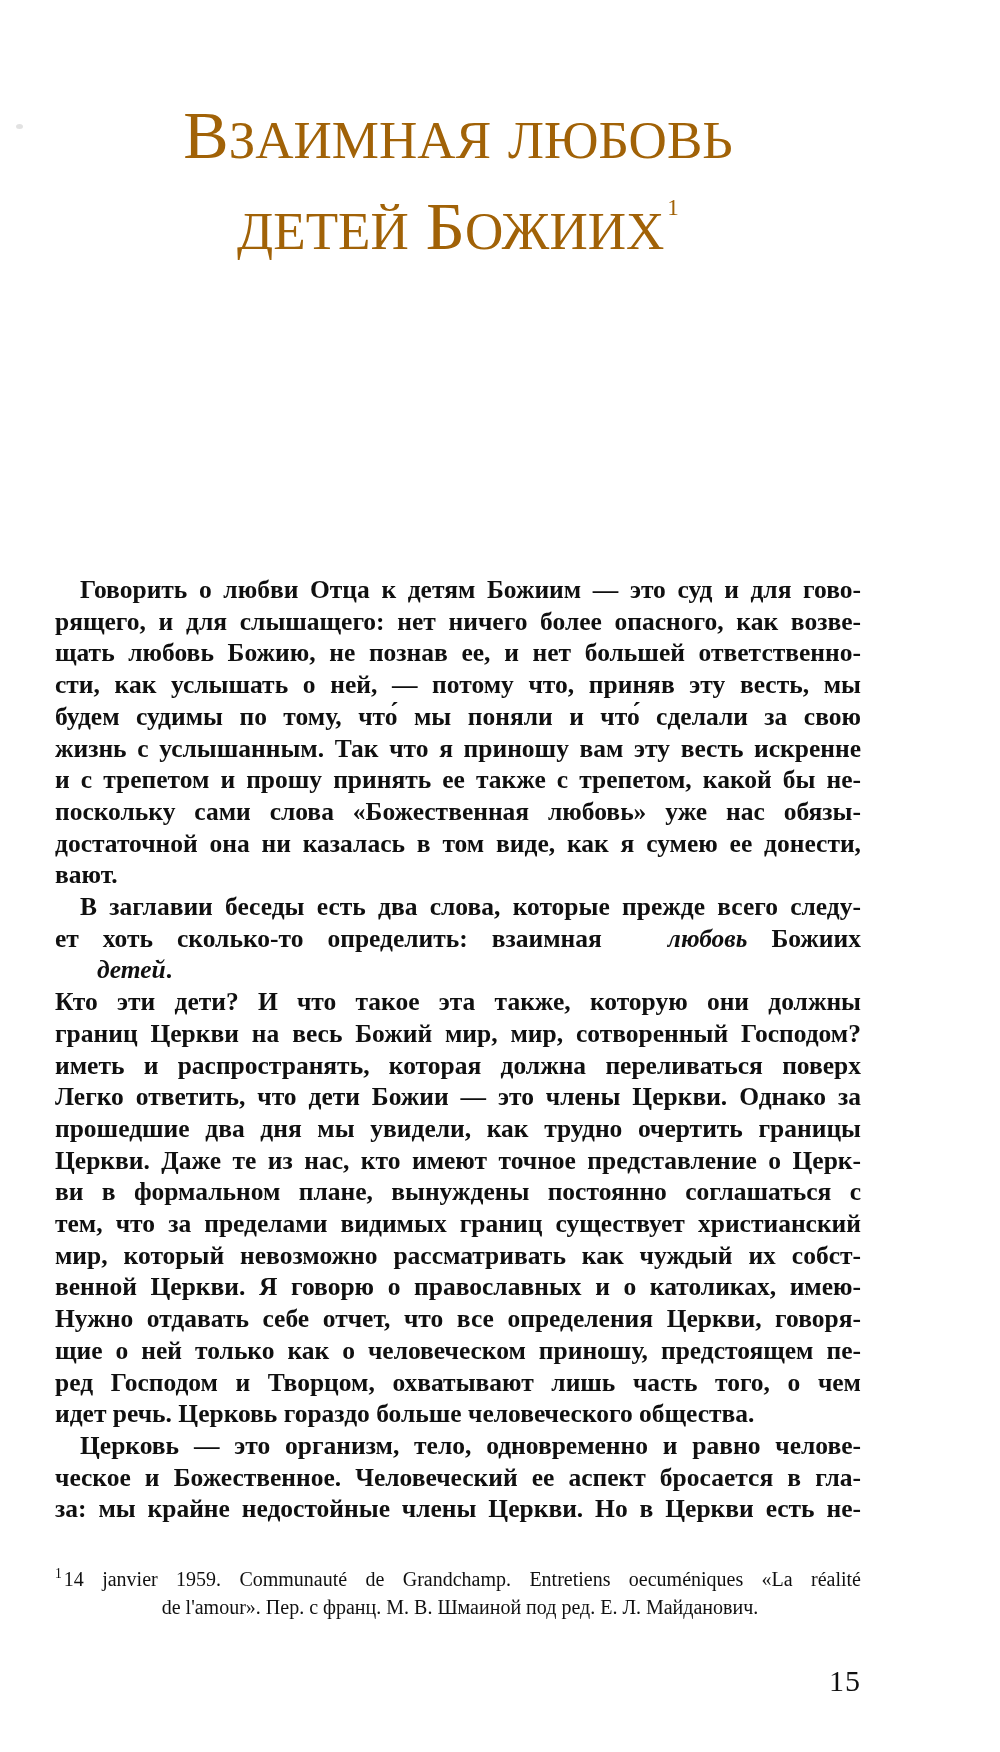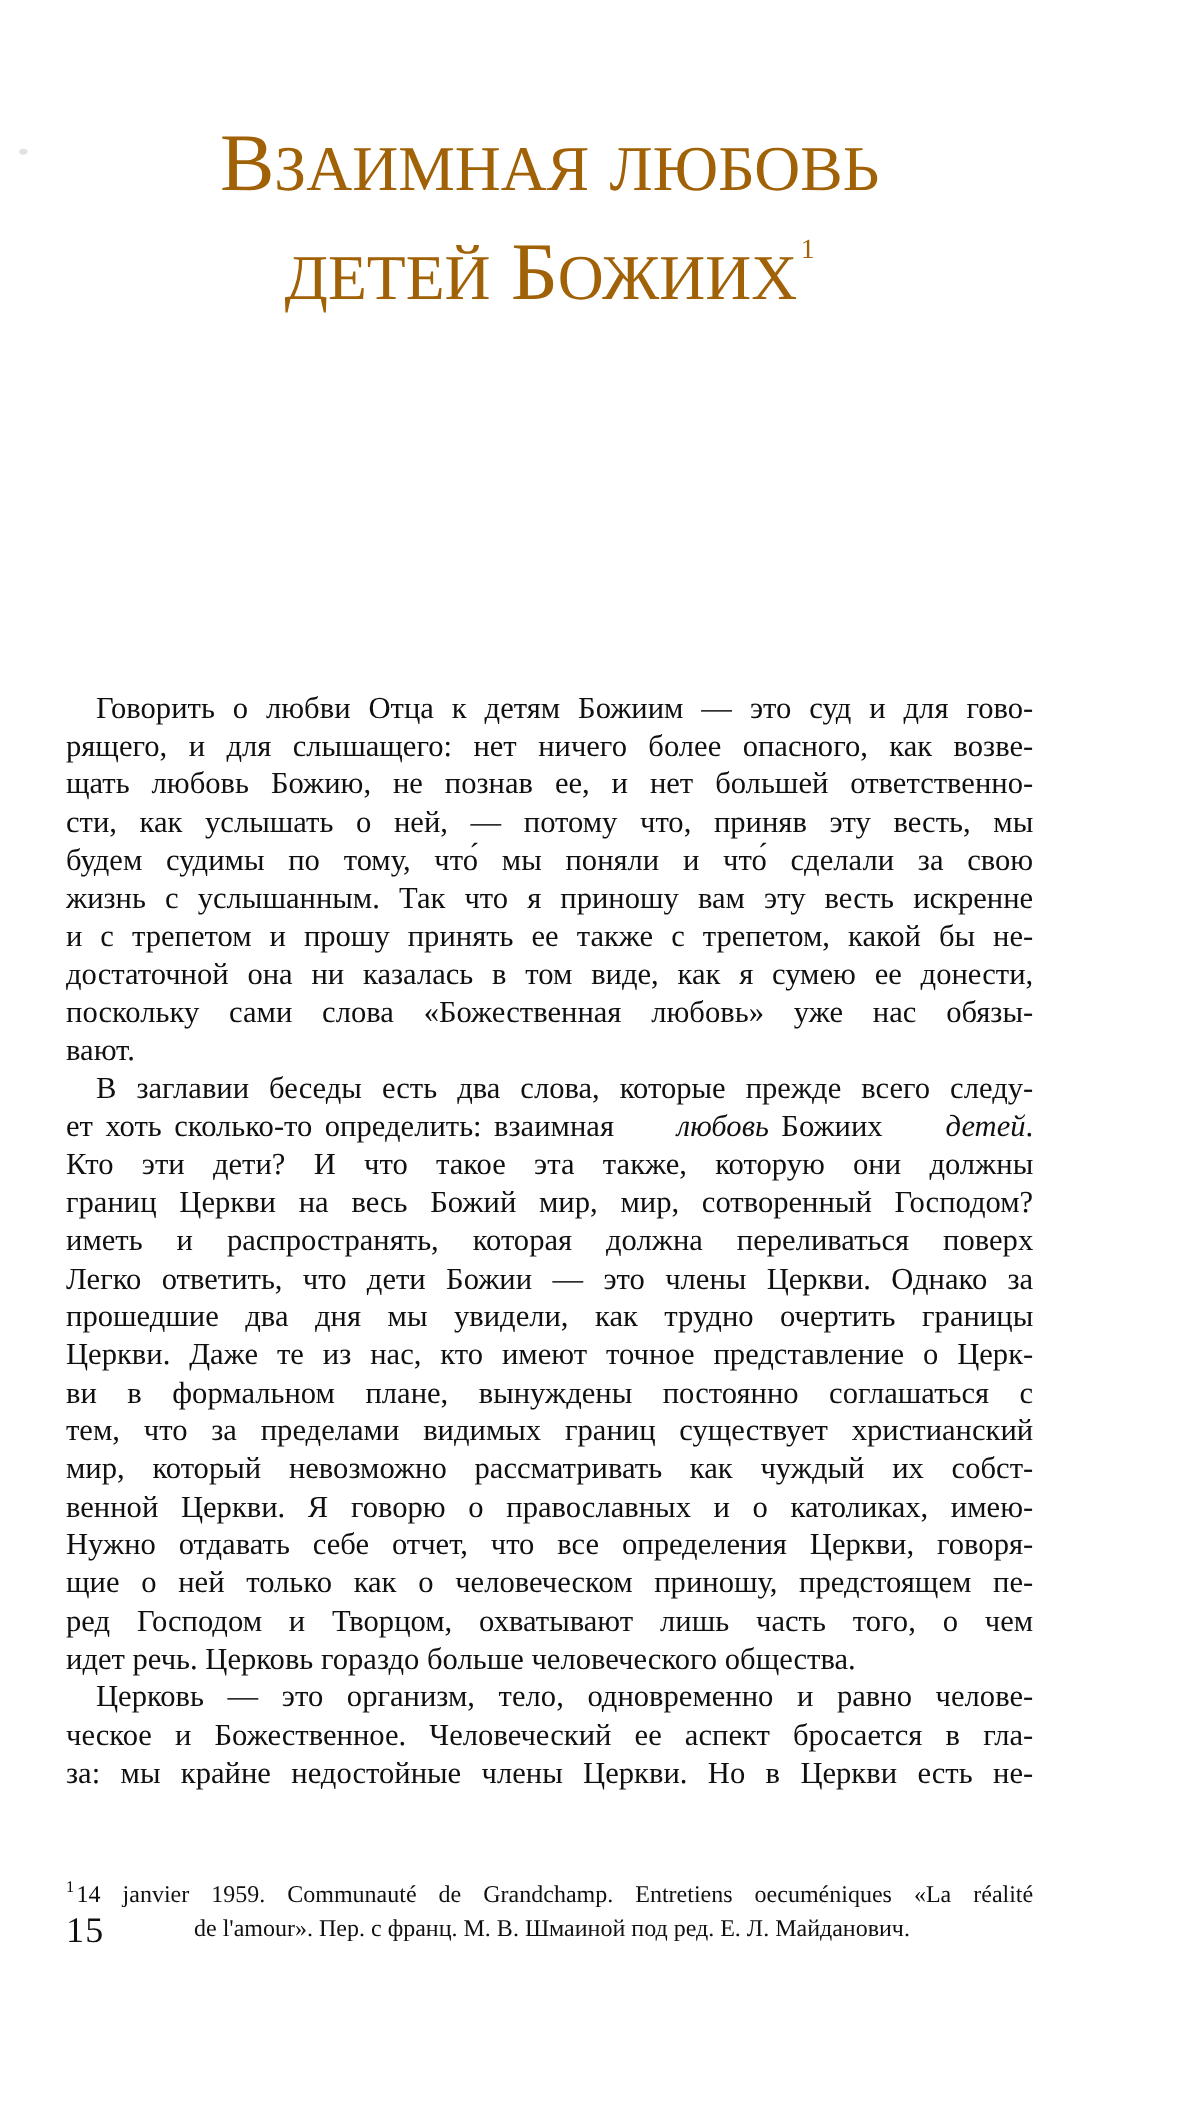--- a/index.html
+++ b/index.html
@@ -37,20 +37,21 @@
   .title-fnref {
     font-size: 0.34em;
     vertical-align: 34px;
     margin-left: 3px;
   }
   .body {
     position: absolute;
     top: 574px; left: 55px;
     width: 806px;
     font-size: 25.5px;
+    font-weight: bold;
   }
   .line { line-height: 31.7px; }
   .jline { text-align: justify; text-align-last: justify; }
   .indent { text-indent: 25px; }
   .line i { font-style: italic; margin-left: 42px; }
   .footnote {
     position: absolute;
     top: 1566px; left: 55px;
     width: 806px;
     font-size: 20px;
@@ -58,23 +59,23 @@
   .fline { line-height: 27.5px; }
   .fline.cont { padding-left: 4px; text-align: center; }
   .fn-ref {
     font-size: 0.68em;
     vertical-align: super;
     line-height: 0;
     margin-right: 2px;
   }
   .pagenum {
     position: absolute;
-    top: 1591px; left: 55px;
+    top: 1663px; left: 55px;
     width: 806px;
-    text-align: left;
+    text-align: right;
     font-size: 30px;
     line-height: 36px;
     letter-spacing: 1px;
   }
 </style>
 </head>
 <body>
 
 <div class="page">
 
@@ -86,22 +87,22 @@
   </h1>
 
   <div class="body">
       <div class="line jline indent">Говорить о любви Отца к детям Божиим — это суд и для гово-</div>
       <div class="line jline">рящего, и для слышащего: нет ничего более опасного, как возве-</div>
       <div class="line jline">щать любовь Божию, не познав ее, и нет большей ответственно-</div>
       <div class="line jline">сти, как услышать о ней, — потому что, приняв эту весть, мы</div>
       <div class="line jline">будем судимы по тому, что́ мы поняли и что́ сделали за свою</div>
       <div class="line jline">жизнь с услышанным. Так что я приношу вам эту весть искренне</div>
       <div class="line jline">и с трепетом и прошу принять ее также с трепетом, какой бы не-</div>
+      <div class="line jline">поскольку сами слова «Божественная любовь» уже нас обязы-</div>
       <div class="line jline">достаточной она ни казалась в том виде, как я сумею ее донести,</div>
-      <div class="line jline">поскольку сами слова «Божественная любовь» уже нас обязы-</div>
       <div class="line">вают.</div>
       <div class="line jline indent">В заглавии беседы есть два слова, которые прежде всего следу-</div>
       <div class="line jline">ет хоть сколько-то определить: взаимная <i>любовь</i> Божиих <i>детей</i>.</div>
       <div class="line jline">Кто эти дети? И что такое эта также, которую они должны</div>
       <div class="line jline">границ Церкви на весь Божий мир, мир, сотворенный Господом?</div>
       <div class="line jline">иметь и распространять, которая должна переливаться поверх</div>
       <div class="line jline">Легко ответить, что дети Божии — это члены Церкви. Однако за</div>
       <div class="line jline">прошедшие два дня мы увидели, как трудно очертить границы</div>
       <div class="line jline">Церкви. Даже те из нас, кто имеют точное представление о Церк-</div>
       <div class="line jline">ви в формальном плане, вынуждены постоянно соглашаться с</div>

